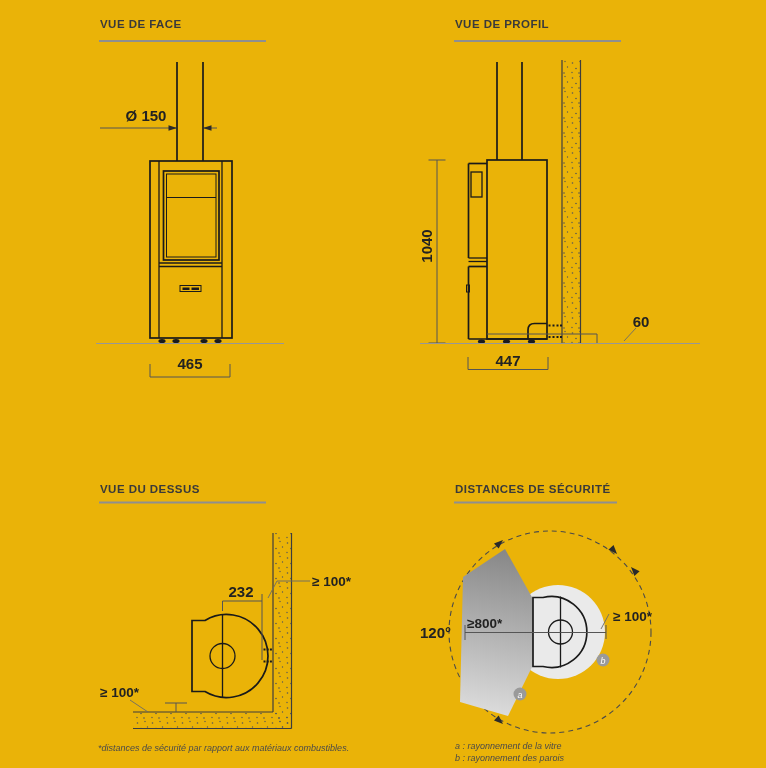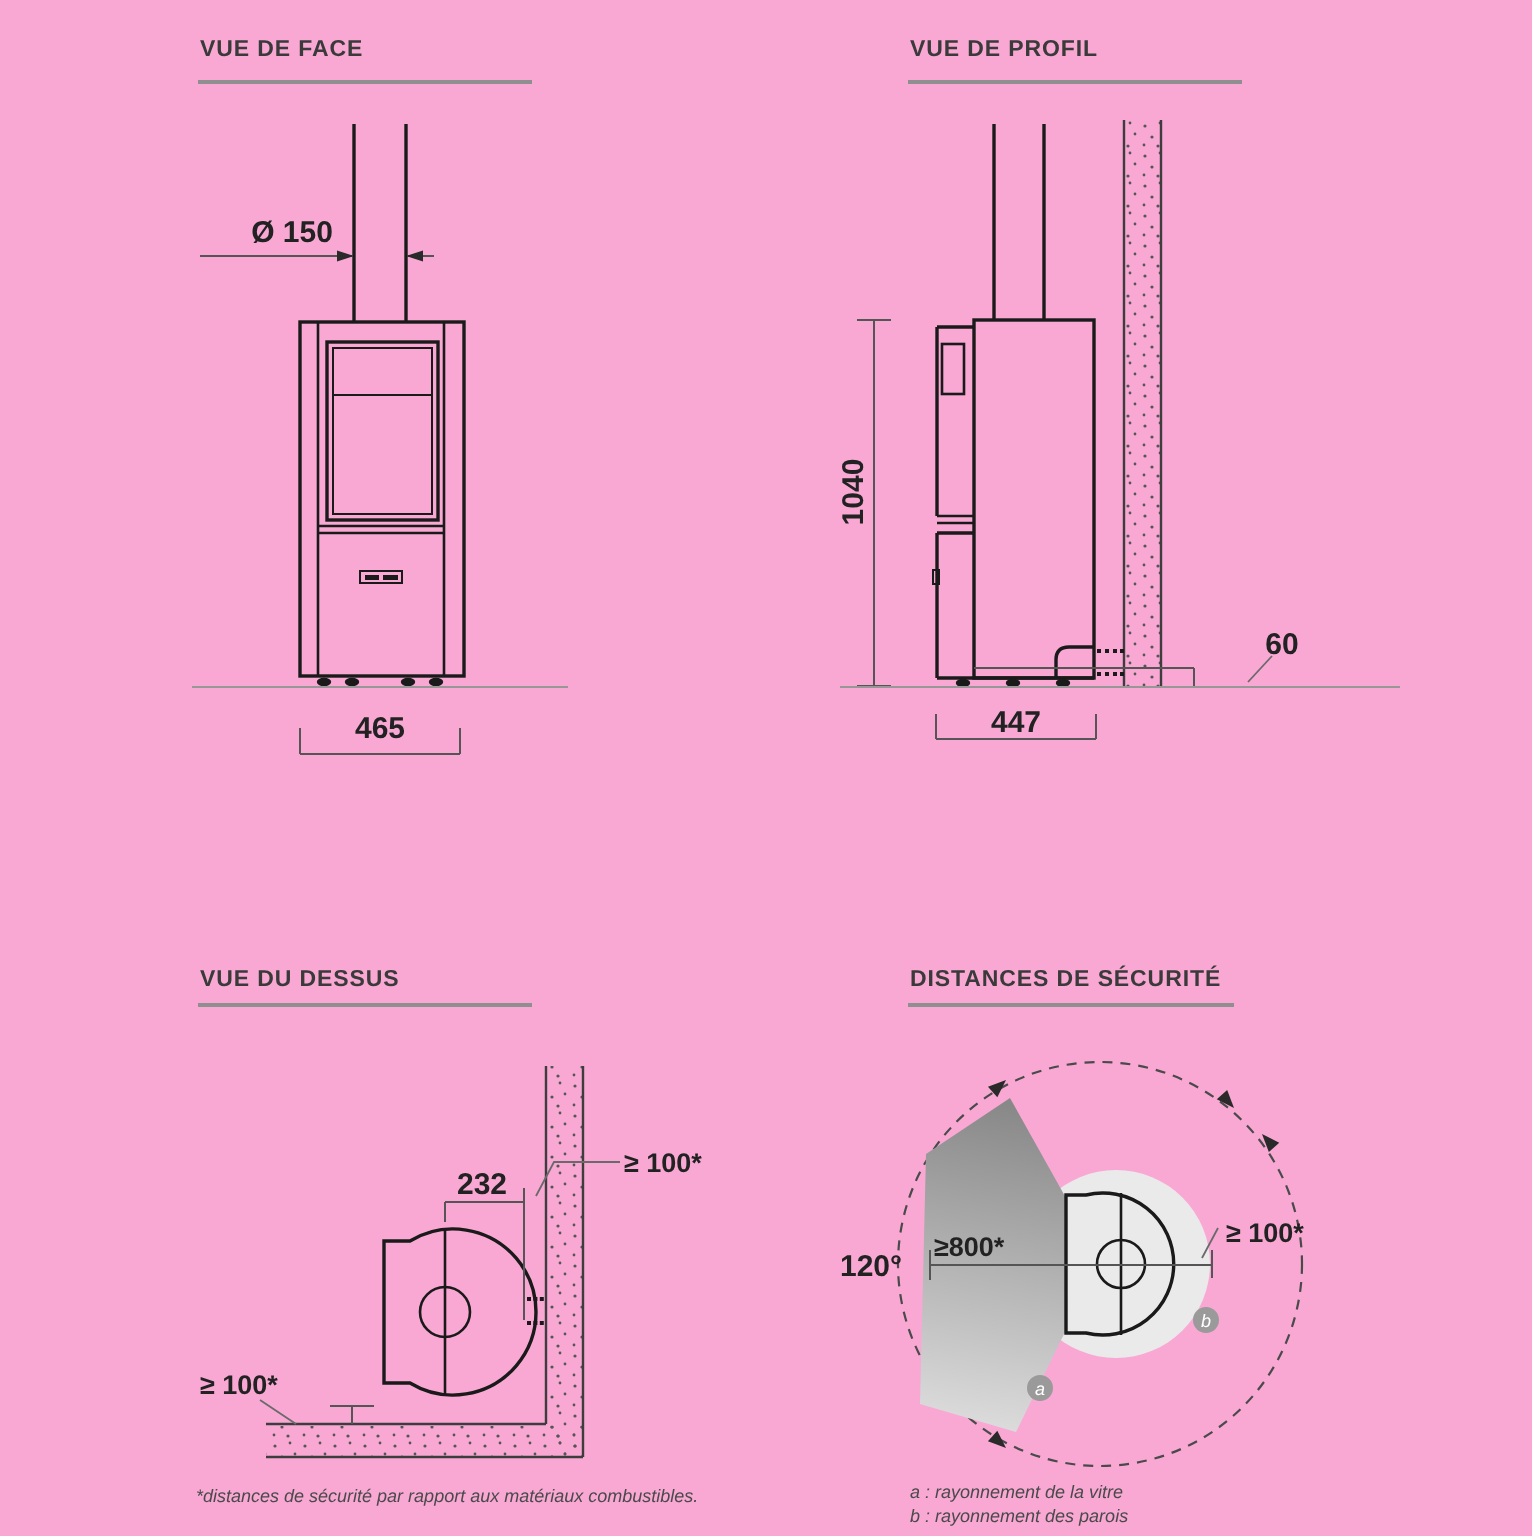--- a/index.html
+++ b/index.html
@@ -1,16 +1,16 @@
 <!DOCTYPE html>
 <html><head>
 <meta charset="utf-8">
 <style>
   html,body{margin:0;padding:0;background:#fff;}
-  #stage{position:relative;width:766px;height:768px;background:#f9a8d4;overflow:hidden;
+  #stage{position:relative;width:766px;height:768px;background:#eab308;overflow:hidden;
          font-family:"Liberation Sans",sans-serif;}
   svg{position:absolute;left:0;top:0;}
   text{font-family:"Liberation Sans","DejaVu Sans",sans-serif;}
   .hdr{font-weight:bold;font-size:11.5px;fill:#3a3a3a;letter-spacing:.45px;}
   .dimtxt{font-weight:bold;font-size:15px;fill:#222222;}
   .dimsm{font-weight:bold;font-size:13.5px;fill:#222222;}
   .note{font-style:italic;font-size:9px;fill:#4a4a4a;}
   .badgetxt{font-style:italic;font-size:9px;fill:#ffffff;}
   .rule{stroke:#8f8f8f;stroke-width:2;}
   .body{stroke:#1a1a1a;stroke-width:1.7;fill:none;}

